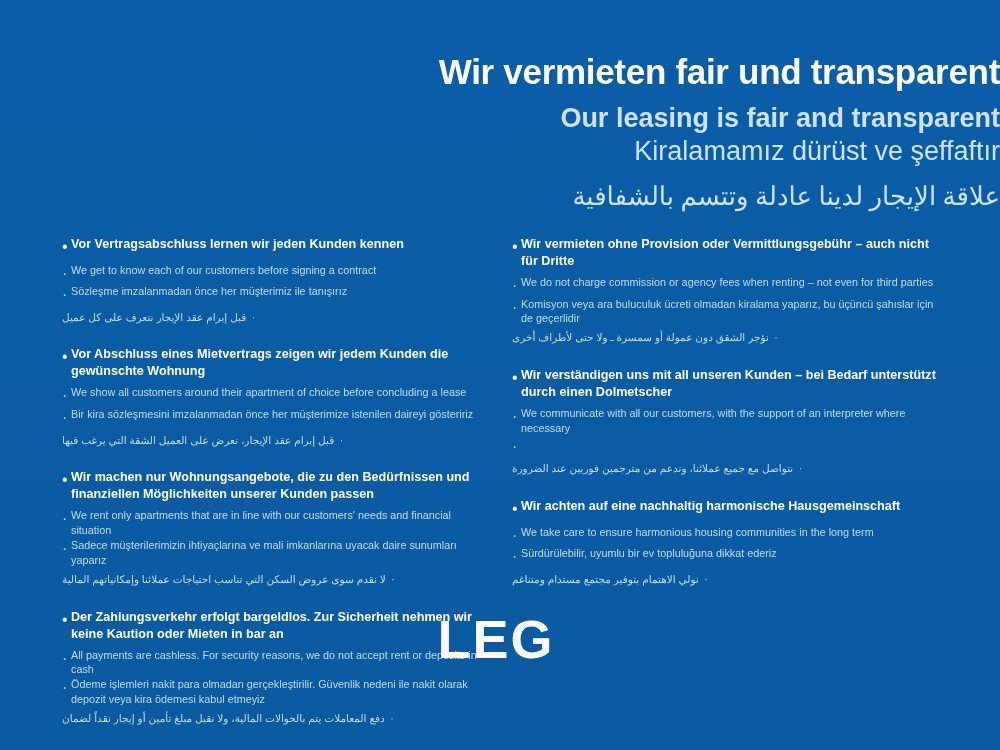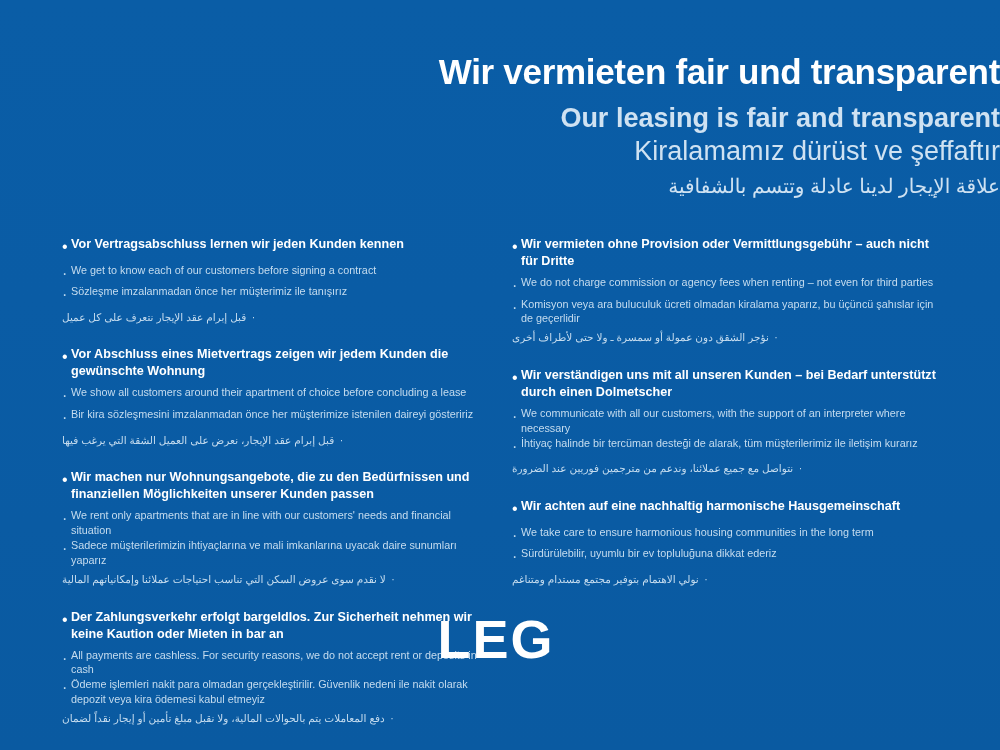--- a/index.html
+++ b/index.html
@@ -40,26 +40,27 @@
     margin-top: 10px;
     color: #cfe2f2;
   }
   .h-tr {
     font-size: 27px;
     font-weight: normal;
     line-height: 1.2;
     color: #cfe2f2;
   }
   .h-ar {
-    font-size: 20px;
+    font-size: 26px;
     font-weight: normal;
     line-height: 1.2;
-    margin-top: 7px;
+    margin-top: 14px;
     color: #cfe2f2;
     direction: rtl;
+    font-family: Liberation Serif, serif;
   }
 
   .columns {
     position: absolute;
     top: 236px;
     left: 0;
     width: 1000px;
     display: flex;
     justify-content: flex-start;
   }
@@ -258,21 +259,20 @@
         <div class="line">
           <span class="bullet">•</span>
           <span class="txt-de">Wir verständigen uns mit all unseren Kunden – bei Bedarf unterstützt durch einen Dolmetscher</span>
         </div>
         <div class="line sub-gap">
           <span class="bullet sub">·</span>
           <span class="txt-sub">We communicate with all our customers, with the support of an interpreter where necessary</span>
         </div>
         <div class="line">
           <span class="bullet sub">·</span>
-          <span class="txt-sub">İhtiyaç halinde bir tercüman desteği de alarak, tüm müşterilerimiz ile iletişim kurarız</span>
         </div>
         <div class="ar-row ar">
           <span class="bullet sub">·</span>
           <span>نتواصل مع جميع عملائنا، وندعم من مترجمين فوريين عند الضرورة</span>
         </div>
       </div>
 
       <div class="block">
         <div class="line">
           <span class="bullet">•</span>

